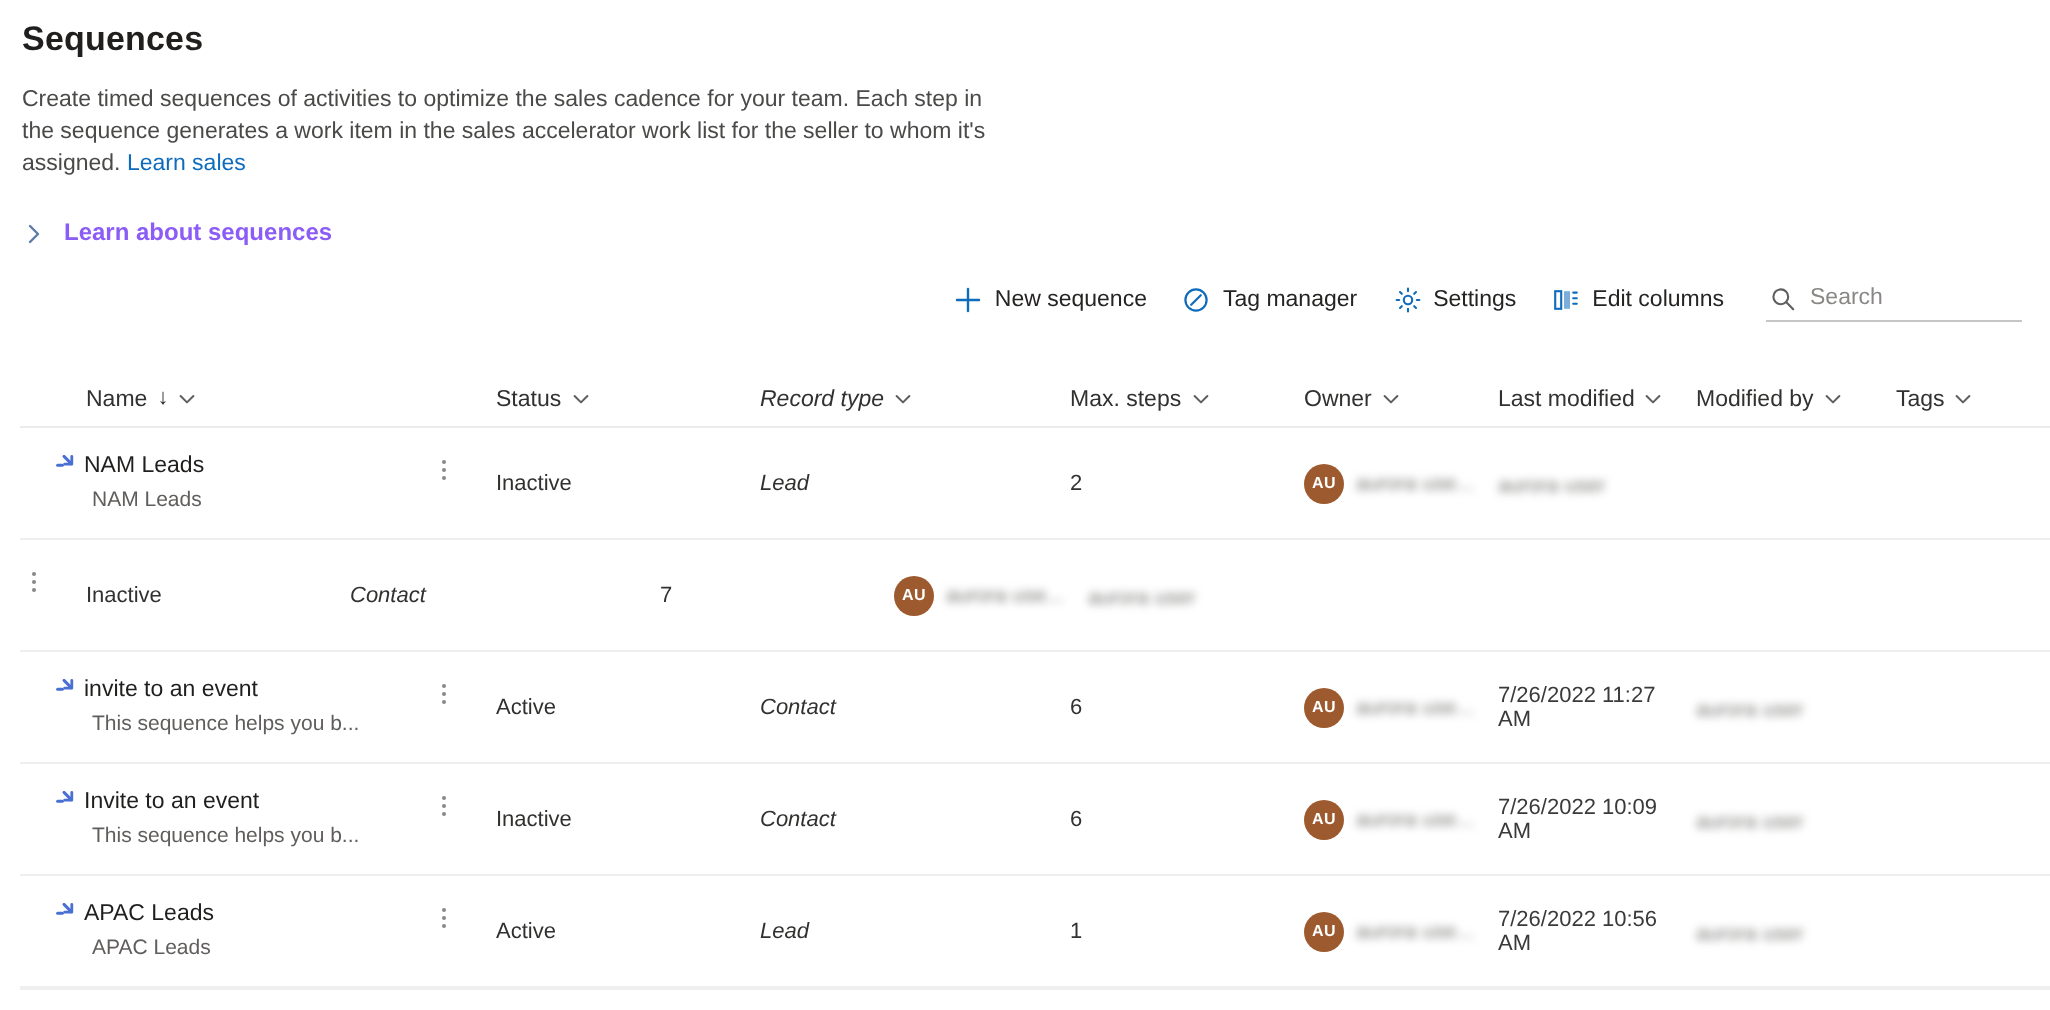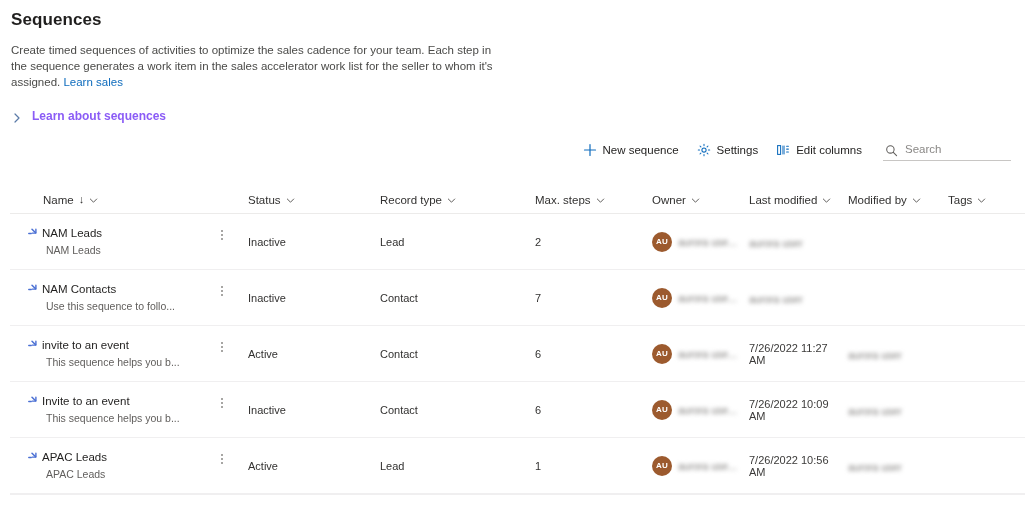--- a/index.html
+++ b/index.html
@@ -155,21 +155,21 @@
     color: #323130;
     line-height: 1;
   }
 
   .data-row { height: 56px; }
 
   .cell { box-sizing: border-box; padding-right: 8px; }
   .col-name   { width: 205px; padding-left: 33px; }
   .col-kebab  { width: 33px; }
   .col-status { width: 132px; }
-  .col-type   { width: 155px; }
+  .col-type   { width: 155px; font-style: italic; }
   .col-steps  { width: 117px; }
   .col-owner  { width: 97px; }
   .col-modified { width: 99px; }
   .col-modby  { width: 100px; }
   .col-tags   { width: 70px; }
 
   .name-block {
     display: flex;
     flex-direction: column;
     justify-content: center;
@@ -288,20 +288,29 @@
 
   <button class="cmd-btn">
     <span class="cmd-icon">
       <svg viewBox="0 0 14 14" fill="none" xmlns="http://www.w3.org/2000/svg">
         <path d="M7 1.5 V12.5 M1.5 7 H12.5" stroke="currentColor" stroke-width="1.2" stroke-linecap="round"></path>
       </svg>
     </span>
     <span>New sequence</span>
   </button>
 
+  <button class="cmd-btn">
+    <span class="cmd-icon">
+      <svg viewBox="0 0 14 14" fill="none" xmlns="http://www.w3.org/2000/svg">
+        <circle cx="7" cy="7" r="5.3" stroke="currentColor" stroke-width="1.1"></circle>
+        <path d="M4.6 9.4 L9.4 4.6" stroke="currentColor" stroke-width="1.1" stroke-linecap="round"></path>
+      </svg>
+    </span>
+    <span>Tag manager</span>
+  </button>
 
   <button class="cmd-btn">
     <span class="cmd-icon">
       <svg viewBox="0 0 14 14" fill="none" xmlns="http://www.w3.org/2000/svg">
         <circle cx="7" cy="7" r="2.1" stroke="currentColor" stroke-width="1.05"></circle>
         <path d="M7 1.3 L7 2.6 M7 11.4 L7 12.7 M1.3 7 L2.6 7 M11.4 7 L12.7 7 M3 3 L3.9 3.9 M10.1 10.1 L11 11 M11 3 L10.1 3.9 M3.9 10.1 L3 11" stroke="currentColor" stroke-width="1.05" stroke-linecap="round"></path>
       </svg>
     </span>
     <span>Settings</span>
   </button>
@@ -436,33 +445,20 @@
 
 
     <div class="cell col-modby">
       <span class="redacted">aurora user</span>
     </div>
 
     <div class="cell col-tags val"></div>
   </div>
 
   <div class="grid-row data-row">
-    <div class="cell col-name name-block">
-      <div class="name-line">
-        <span class="seq-icon">
-          <svg viewBox="0 0 11 11" fill="none" xmlns="http://www.w3.org/2000/svg">
-            <path d="M0.8 6.6 L3.2 6.6" stroke="currentColor" stroke-width="1.5" stroke-linecap="round"></path>
-            <path d="M4 2.2 L7.6 5.8" stroke="currentColor" stroke-width="1.5" stroke-linecap="round"></path>
-            <path d="M7.9 2.2 L7.9 6.1 L4.3 6.1" stroke="currentColor" stroke-width="1.4" stroke-linecap="round" stroke-linejoin="round"></path>
-          </svg>
-        </span>
-        <span class="row-title">NAM Contacts</span>
-      </div>
-      <span class="row-sub">Use this sequence to follo...</span>
-    </div>
 
     <div class="cell col-kebab">
       <div class="kebab">
             <i></i>
             <i></i>
             <i></i>
           </div>
     </div>
 
     <div class="cell col-status val">Inactive</div>

